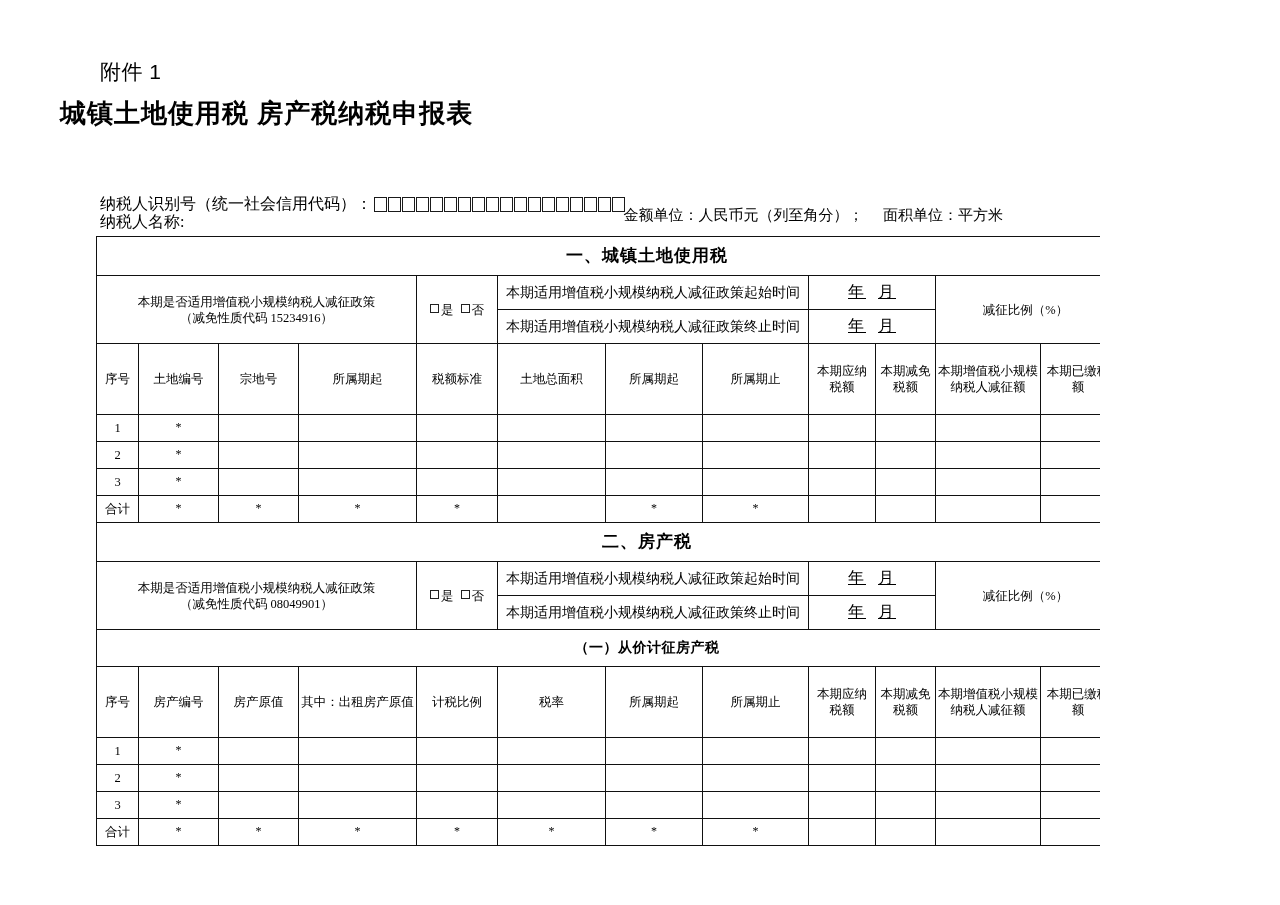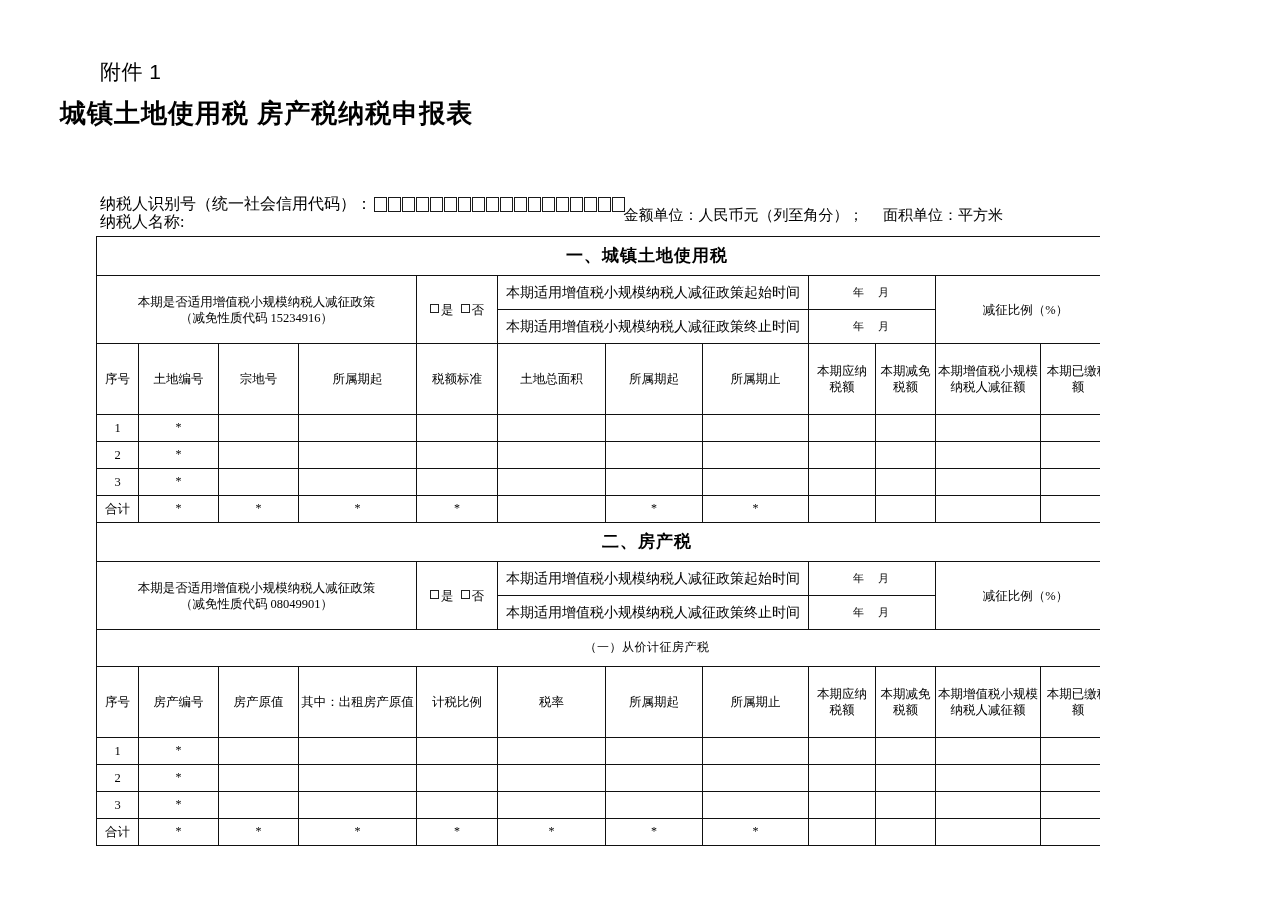--- a/index.html
+++ b/index.html
@@ -115,42 +115,42 @@
     word-break: break-all;
   }
   .sec-title {
     font-family: "Liberation Sans", "DejaVu Sans", sans-serif;
     font-size: 17px;
     font-weight: 700;
     letter-spacing: 1px;
     height: 34px;
   }
   .sub-title {
-    font-size: 12px;
-    font-weight: 400;
+    font-size: 14px;
+    font-weight: 700;
     letter-spacing: 0.5px;
     height: 32px;
   }
   .policy-label {
     font-size: 12.5px;
     line-height: 1.85;
     padding: 4px 6px;
   }
   .policy-label .code-note { display:block; }
   .yn-cell { font-size: 12.5px; white-space: nowrap; }
   .yn-cell .bx {
     display: inline-block;
     width: 7px; height: 7px;
     border: 1px solid #222;
     margin-right: 2px;
     vertical-align: 1px;
   }
   .yn-cell .sep { display:inline-block; width: 7px; }
   .time-label { font-size: 14px; height: 29px; }
-  .ym { font-size: 11px; letter-spacing: 2px; }
+  .ym { font-size: 16px; letter-spacing: 2px; text-decoration: underline; }
   .ym .g { display:inline-block; width: 12px; }
   .ratio-cell { font-size: 12.5px; }
 
   .col-head td { height: 66px; font-size: 12.5px; }
   .data-row td { height: 22px; }
   .total-row td { height: 22px; margin-top: 12px; }
   .star { font-size: 12px; }
   .idx { font-size: 12.5px; }
 </style>
 </head>

